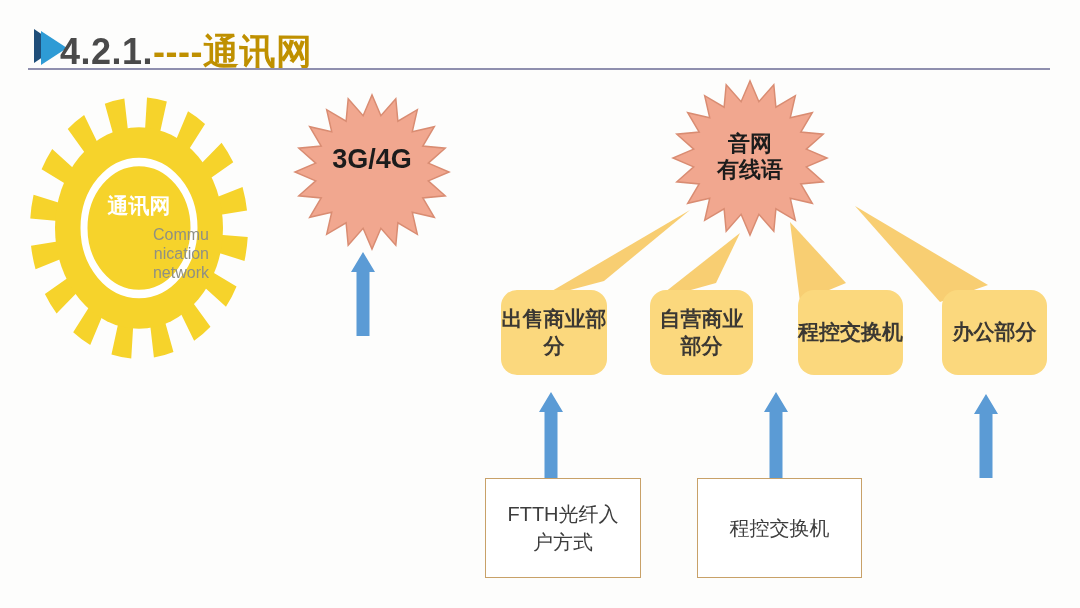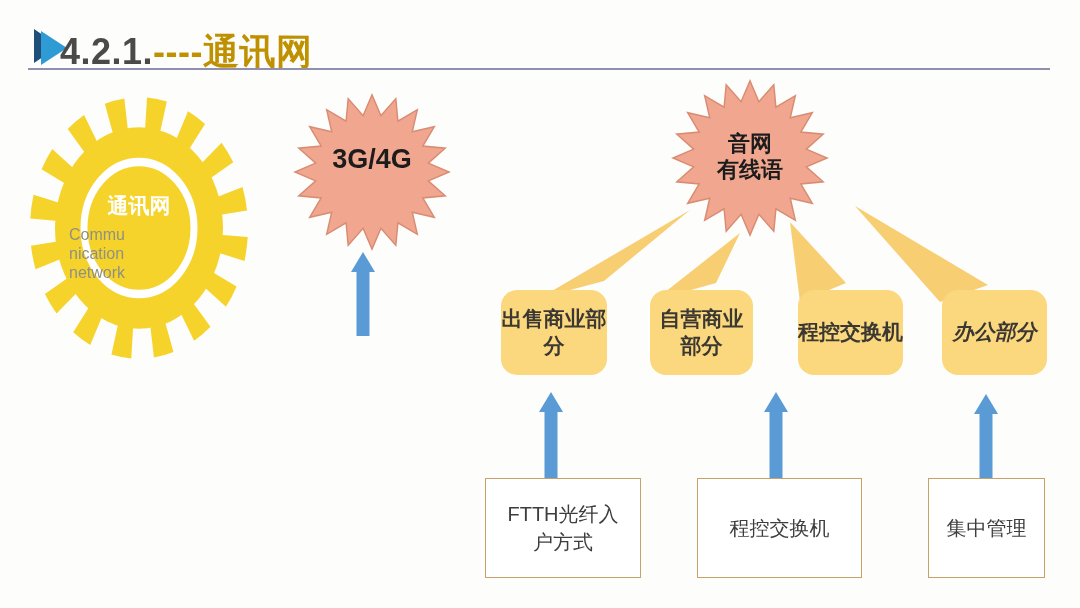--- a/index.html
+++ b/index.html
@@ -8,21 +8,21 @@
     background:#fdfdfc;overflow:hidden;
     font-family:"Liberation Sans","DejaVu Sans",sans-serif;
   }
   .abs{position:absolute;}
   .svg-layer{position:absolute;left:0;top:0;width:1080px;height:608px;}
   .title{left:60px;top:28px;font-size:36px;font-weight:bold;letter-spacing:.5px;white-space:nowrap;}
   .title .num{color:#4a4a4a;}
   .title .gold{color:#bf9000;}
   .rule{left:28px;top:68px;width:1022px;height:2px;background:#8f8fae;}
   .gear-cn{left:79px;top:192px;width:120px;text-align:center;font-size:21px;font-weight:bold;color:#ffffff;}
-  .gear-en{left:69px;top:225px;width:140px;text-align:left;font-size:16px;line-height:19px;color:#8f9083;}
+  .gear-en{left:69px;top:225px;width:140px;text-align:right;font-size:16px;line-height:19px;color:#8f9083;}
   .star-label-1{left:302px;top:144px;width:140px;text-align:center;font-size:27px;font-weight:bold;color:#1c1c1c;}
   .star-label-2{left:680px;top:131px;width:140px;text-align:center;font-size:22px;font-weight:bold;color:#1c1c1c;line-height:26px;}
   .branch{
     top:290px;height:85px;border-radius:16px;background:#fbd87d;
     display:flex;align-items:center;justify-content:center;text-align:center;
     font-size:21px;font-weight:600;color:#3b3833;line-height:1.25;
   }
   .whitebox{
     top:478px;height:100px;background:#ffffff;border:1px solid #c8a168;
     display:flex;align-items:center;justify-content:center;text-align:center;
@@ -89,19 +89,18 @@
   <div class="abs star-label-1">3G/4G</div>
   <div class="abs star-label-2">
     <div>音网</div>
     <div>有线语</div>
   </div>
 
 
   <div class="abs branch" style="left:501px;width:106px;">出售商业部分</div>
   <div class="abs branch" style="left:650px;width:103px;">自营商业部分</div>
   <div class="abs branch" style="left:798px;width:105px;">程控交换机</div>
-  <div class="abs branch" style="left:942px;width:105px;font-style:italic;">办公部分</div>
+  <div class="abs branch" style="left:942px;width:105px;">办公部分</div>
 
   <div class="abs whitebox" style="left:485px;width:156px;padding:0 19px;">FTTH光纤入户方式</div>
   <div class="abs whitebox" style="left:697px;width:165px;">程控交换机</div>
-  <div class="abs whitebox" style="left:928px;width:117px;">集中管理</div>
 
 </div>
 
 </body></html>

